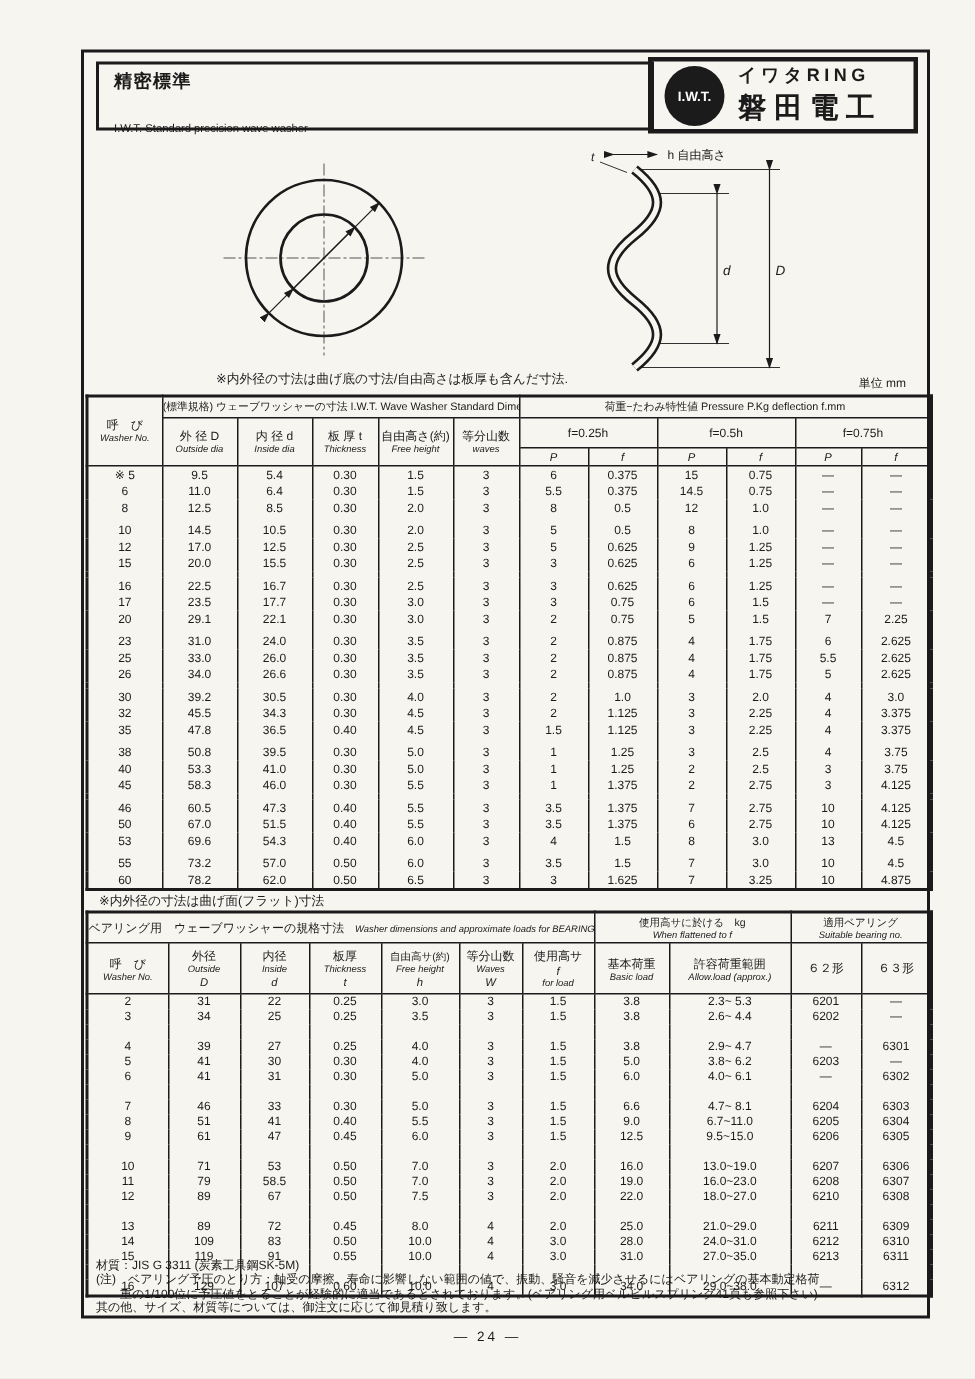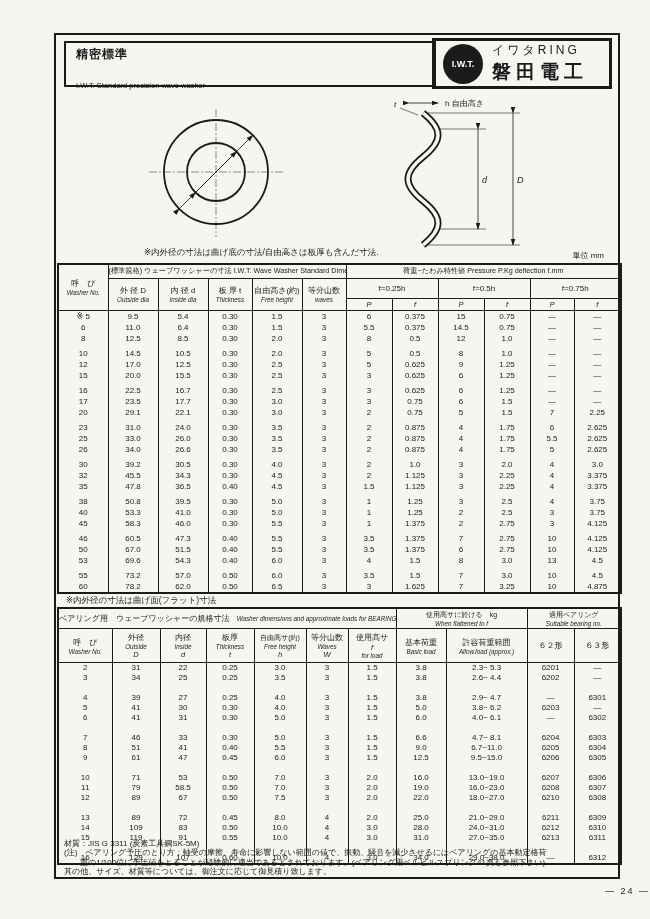--- a/index.html
+++ b/index.html
@@ -6,21 +6,21 @@
 html,body{background:#e9e7e1}
 .page{position:relative;width:650px;height:919px;background:#f7f5f0;font-family:"Liberation Sans","DejaVu Sans",sans-serif;color:#1b1b1b;overflow:hidden;margin:0 auto}
 .frame{position:absolute;left:54px;top:33px;width:566px;height:846px;border:2px solid #1b1b1b}
 .title-box{position:absolute;left:8px;top:6px;width:372px;height:46px;border:2px solid #1b1b1b;padding:3px 10px}
 .title-line{display:flex;align-items:baseline;gap:8px}
 .t-small{font-size:12px;font-weight:bold;letter-spacing:1px}
 .t-large{font-size:19px;font-weight:bold;letter-spacing:2px}
 .t-sub{font-size:7.5px;margin-top:18px}
 .brand-box{position:absolute;right:6px;top:3px;width:180px;height:51px;border:3px solid #1b1b1b;display:flex;align-items:center;gap:9px;padding:4px 8px}
 .logo{width:40px;height:40px;border-radius:50%;background:#1b1b1b;color:#fff;display:flex;align-items:center;justify-content:center;font-size:9px;font-weight:bold;flex:0 0 auto}
-.brand-t1{font-size:12px;font-weight:normal;letter-spacing:3px}
+.brand-t1{font-size:12px;font-weight:bold;letter-spacing:3px}
 .brand-t2{font-size:19px;font-weight:bold;letter-spacing:5px}
 .diagrams{position:absolute;left:0;top:60px;width:100%;height:155px}
 .svg-left{position:absolute;left:48px;top:2px}
 .svg-right{position:absolute;left:292px;top:0}
 .note-row{position:absolute;left:0;top:212px;width:100%;font-size:8.5px}
 .note1{position:absolute;left:88px;top:0}
 .unit{position:absolute;right:14px;top:3px;font-size:8px}
 .tbl{position:absolute;left:1px;width:560px;border-collapse:collapse;table-layout:fixed;border:2px solid #1b1b1b}
 #table1{top:228px}
 #note2{position:absolute;left:10px;top:560px;font-size:8.5px}
@@ -29,21 +29,21 @@
 .jp{font-size:8px}
 .jps{font-size:7px}
 .en{font-size:6.3px;font-style:italic}
 .sym{font-size:7.5px;font-style:italic}
 .ttl{font-size:7.2px;text-align:center}
 .tbl tbody td{border-left:1px solid #1b1b1b;border-right:1px solid #1b1b1b;text-align:center;font-size:8px;height:11px;line-height:11px;overflow:hidden;white-space:nowrap}
 #table2 tbody td{height:10px;line-height:10px}
 .tbl tbody tr.gap td{height:4px;line-height:4px}
 .footer{position:absolute;left:8px;top:804px;width:550px;font-size:8px;line-height:9.4px}
 .f-indent{padding-left:16px}
-.pageno{position:absolute;left:0;top:886px;width:100%;text-align:right;font-size:9px;letter-spacing:2px}
+.pageno{position:absolute;left:0;top:886px;width:100%;text-align:center;font-size:9px;letter-spacing:2px}
 .dim{stroke:#1b1b1b;stroke-width:0.8;fill:none}
 .thin{stroke:#1b1b1b;stroke-width:0.6;fill:none}
 .cl{stroke:#444;stroke-width:0.6;fill:none;stroke-dasharray:8 2 2 2}
 .svgtxt{font-family:"Liberation Sans","DejaVu Sans",sans-serif;fill:#1b1b1b}
 </style>
 </head>
 <body>
 
 <div class="page">
   <div class="frame">

